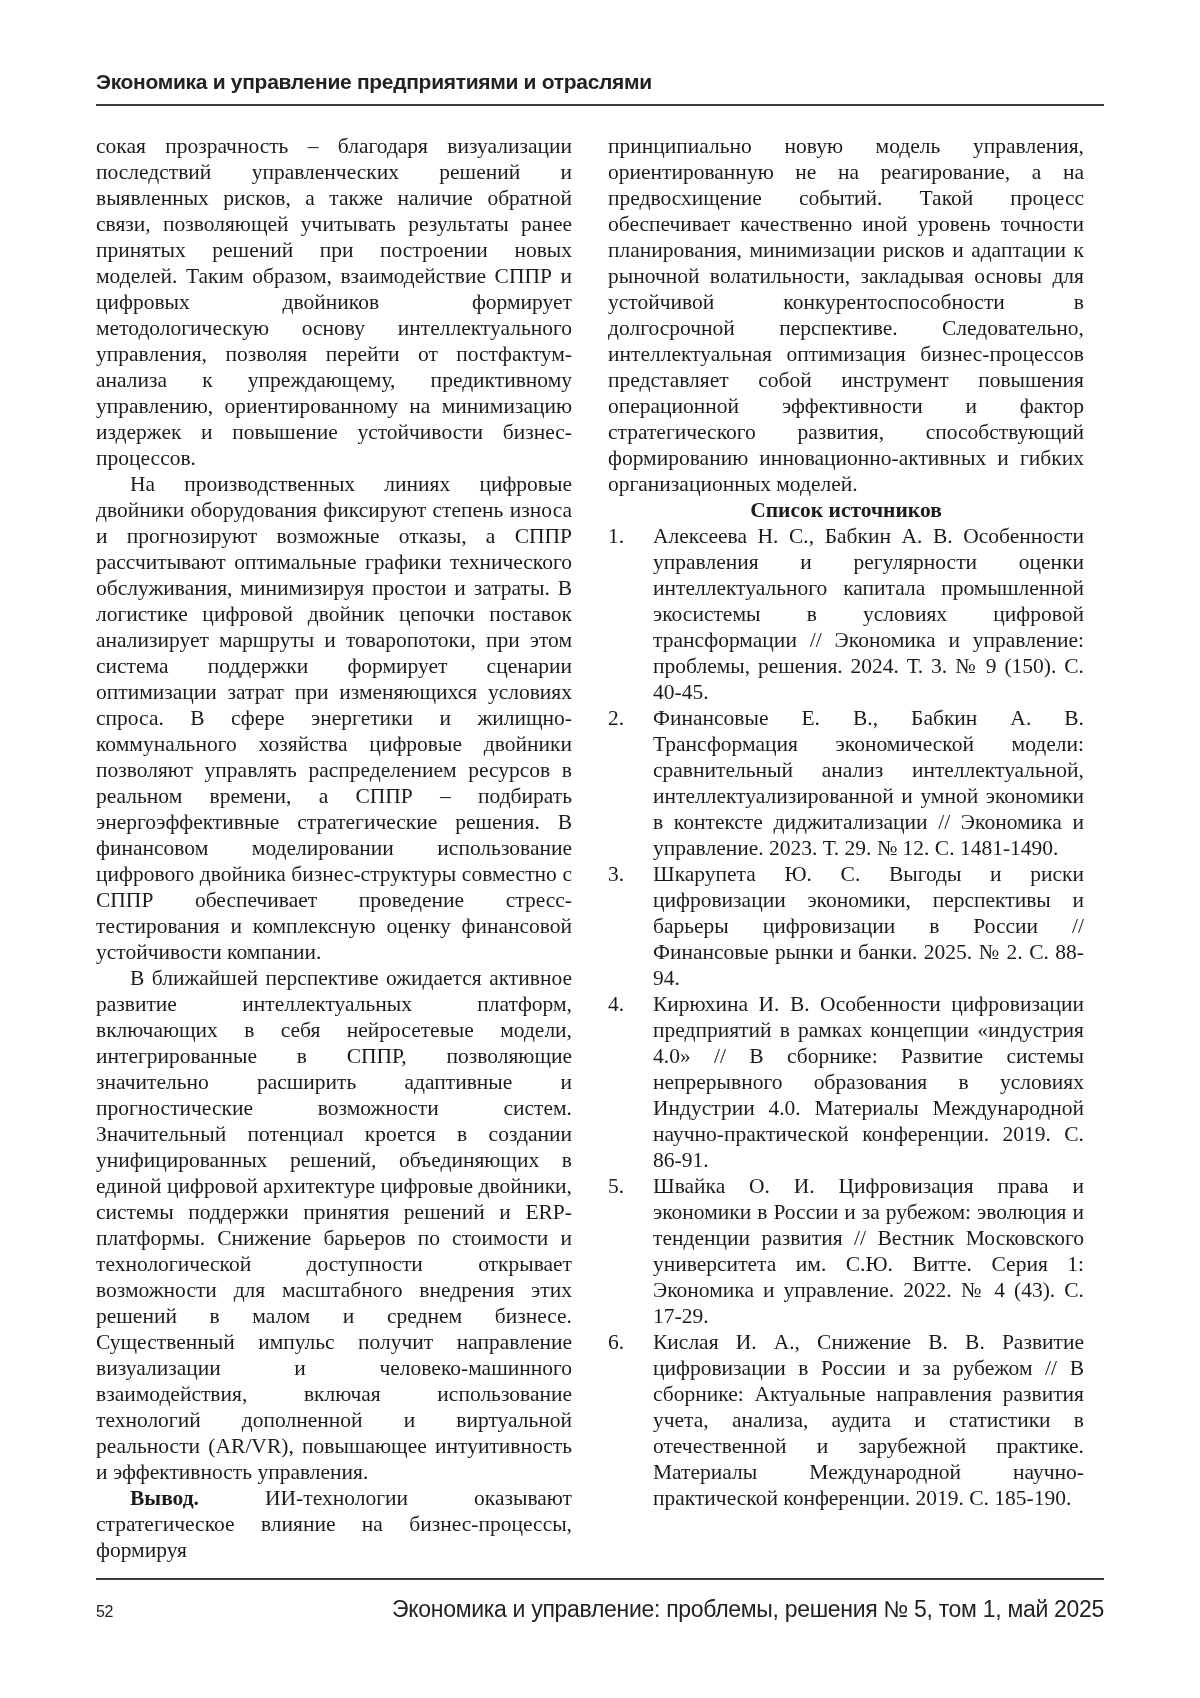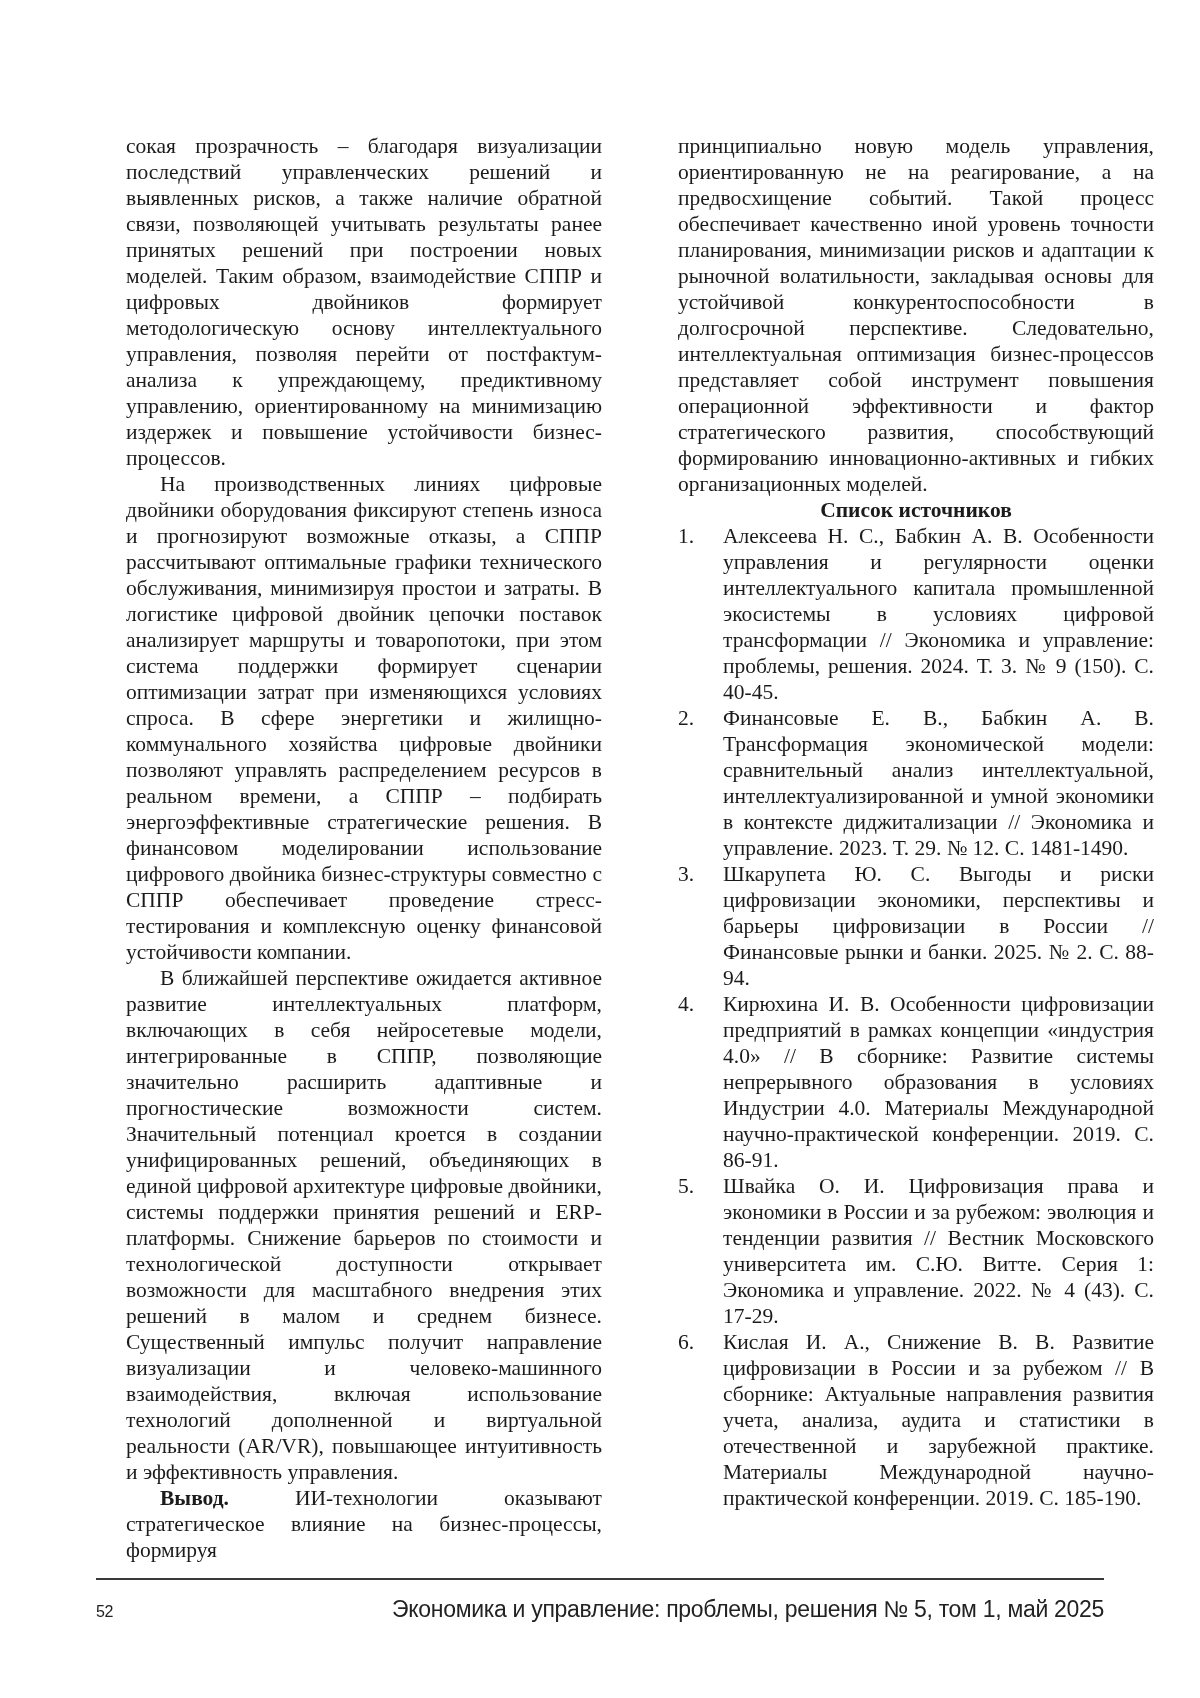--- a/index.html
+++ b/index.html
@@ -32,22 +32,21 @@
     border: 0;
     border-top: 2.5px solid #3a3a3a;
   }
   
   .columns {
     position: absolute;
     top: 133px;
     left: 96px;
     right: 96px;
     display: flex;
-    gap: 76px;
-    margin-left: 30px;
+    gap: 36px;
   }
   .col {
     width: 476px;
     flex: none;
     font-size: 21.5px;
     line-height: 26px;
     text-align: justify;
   }
   .col p { margin: 0; }
   p.indent { text-indent: 34px; }
@@ -84,20 +83,24 @@
     font-size: 23px;
     letter-spacing: -0.3px;
   }
   .page-number { font-size: 16px; }
 </style>
 </head>
 <body>
 
 <div class="page">
 
+  <div class="header">
+    <div class="header-title">Экономика и управление предприятиями и отраслями</div>
+    <hr class="header-rule">
+  </div>
 
   <div class="columns">
 
     <div class="col">
       <p>сокая прозрачность – благодаря визуализации последствий управленческих решений и выявленных рисков, а также наличие обратной связи, позволяющей учитывать результаты ранее принятых решений при построении новых моделей. Таким образом, взаимодействие СППР и цифровых двойников формирует методологическую основу интеллектуального управления, позволяя перейти от постфактум-анализа к упреждающему, предиктивному управлению, ориентированному на минимизацию издержек и повышение устойчивости бизнес-процессов.</p>
       <p class="indent">На производственных линиях цифровые двойники оборудования фиксируют степень износа и прогнозируют возможные отказы, а СППР рассчитывают оптимальные графики технического обслуживания, минимизируя простои и затраты. В логистике цифровой двойник цепочки поставок анализирует маршруты и товаропотоки, при этом система поддержки формирует сценарии оптимизации затрат при изменяющихся условиях спроса. В сфере энергетики и жилищно-коммунального хозяйства цифровые двойники позволяют управлять распределением ресурсов в реальном времени, а СППР – подбирать энергоэффективные стратегические решения. В финансовом моделировании использование цифрового двойника бизнес-структуры совместно с СППР обеспечивает проведение стресс-тестирования и комплексную оценку финансовой устойчивости компании.</p>
       <p class="indent">В ближайшей перспективе ожидается активное развитие интеллектуальных платформ, включающих в себя нейросетевые модели, интегрированные в СППР, позволяющие значительно расширить адаптивные и прогностические возможности систем. Значительный потенциал кроется в создании унифицированных решений, объединяющих в единой цифровой архитектуре цифровые двойники, системы поддержки принятия решений и ERP-платформы. Снижение барьеров по стоимости и технологической доступности открывает возможности для масштабного внедрения этих решений в малом и среднем бизнесе. Существенный импульс получит направление визуализации и человеко-машинного взаимодействия, включая использование технологий дополненной и виртуальной реальности (AR/VR), повышающее интуитивность и эффективность управления.</p>
       <p class="indent"><span class="lead-bold">Вывод.</span><span> ИИ-технологии оказывают стратегическое влияние на бизнес-процессы, формируя</span></p>
     </div>
 

